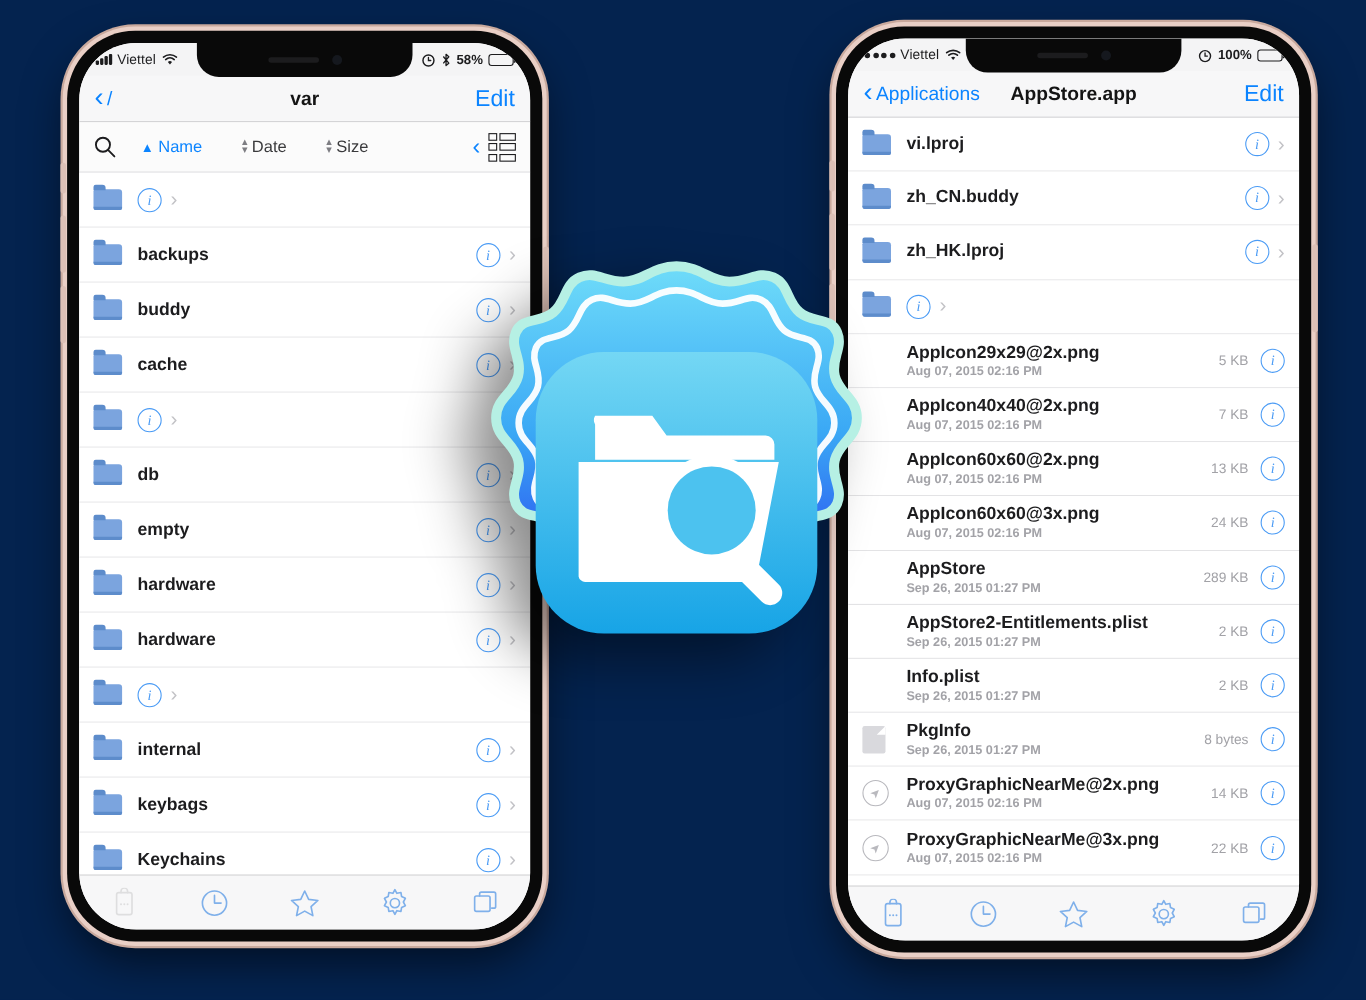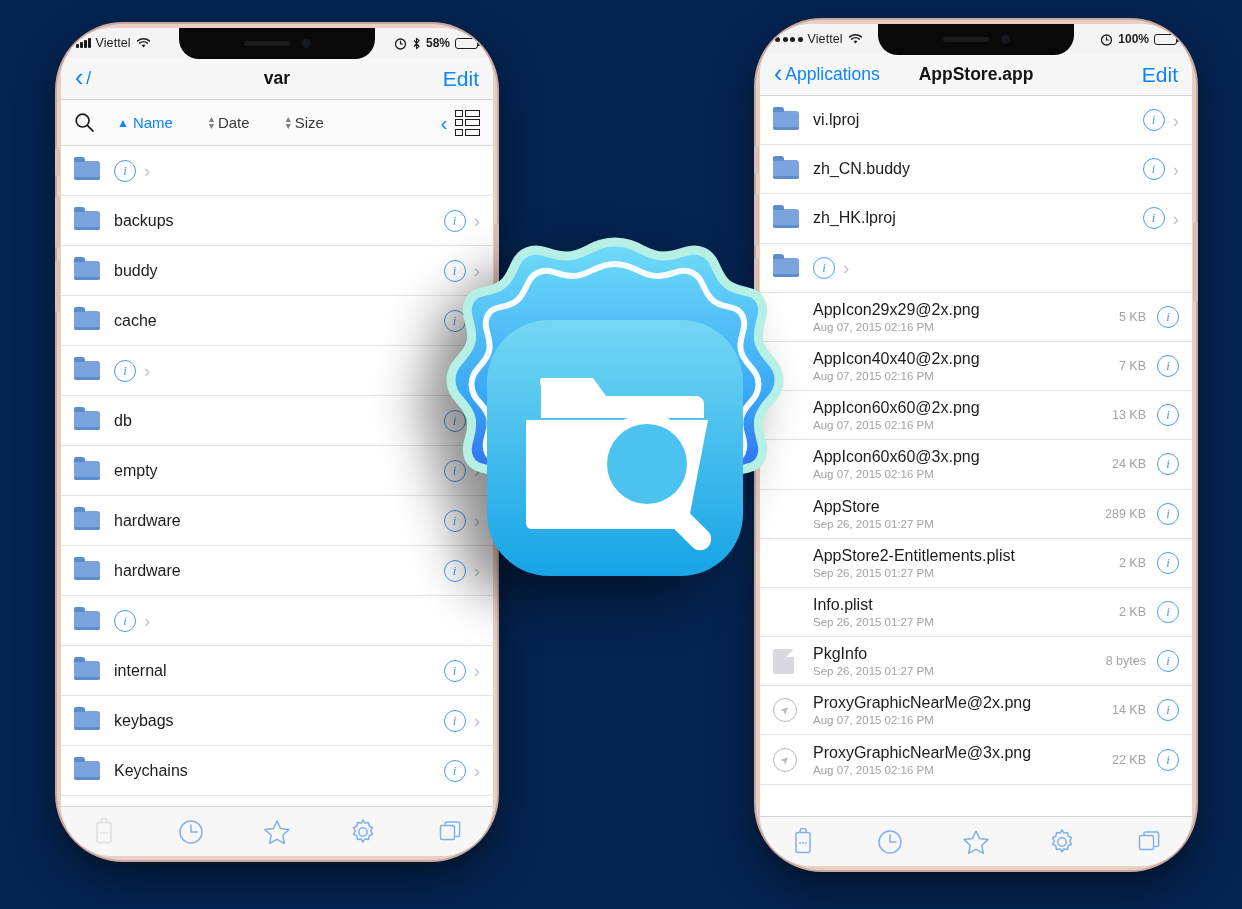--- a/index.html
+++ b/index.html
@@ -8,20 +8,21 @@
     overflow: hidden;
     font-family: "Liberation Sans", sans-serif;
   }
   body { background: #04234f; position: relative; }
 
   
   .phone {
     position: absolute;
     border-radius: 62px;
     background: #090909;
+    padding: 11px;
     box-shadow: 0 0 0 4px #e9cfc6, 0 0 0 6px #c9a99d, 0 18px 40px rgba(0,0,0,.55);
   }
   .phone.left  { left: 61px;  top: 28px;  width: 432px; height: 828px; }
   .phone.right { left: 760px; top: 24px;  width: 432px; height: 842px; }
 
   .screen {
     position: relative;
     width: 100%; height: 100%;
     border-radius: 52px;
     overflow: hidden;
@@ -127,21 +128,21 @@
   .row {
     display: flex; align-items: center;
     padding: 0 13px;
     border-bottom: 1px solid #e3e3e5;
     cursor: pointer;
     background: #fff;
   }
   .row.h50 { height: 50px; }
   .row.h49 { height: 49.2px; }
   .row .ficon { flex: 0 0 28px; margin-right: 12px; display:flex; align-items:center; }
-  .row .meta { flex: 1; min-width: 0; }
+  .row .meta { flex: 1; min-width: 0; font-weight: bold; }
   .row .fname { font-size: 16px; color: #1c1c1e; white-space: nowrap; overflow: hidden; }
   .row .fname.sm { font-size: 16px; }
   .row .fdate { font-size: 11.5px; color: #a2a2a7; margin-top: 2px; }
   .row .fsize { font-size: 12.5px; color: #a2a2a7; margin-right: 11px; white-space: nowrap; }
   .info-circle {
     width: 22px; height: 22px; border-radius: 50%;
     border: 1.4px solid #4a9bf5;
     color: #4a9bf5; font-size: 13px; font-style: italic;
     font-family: "Liberation Serif", serif;
     display: flex; align-items: center; justify-content: center;

